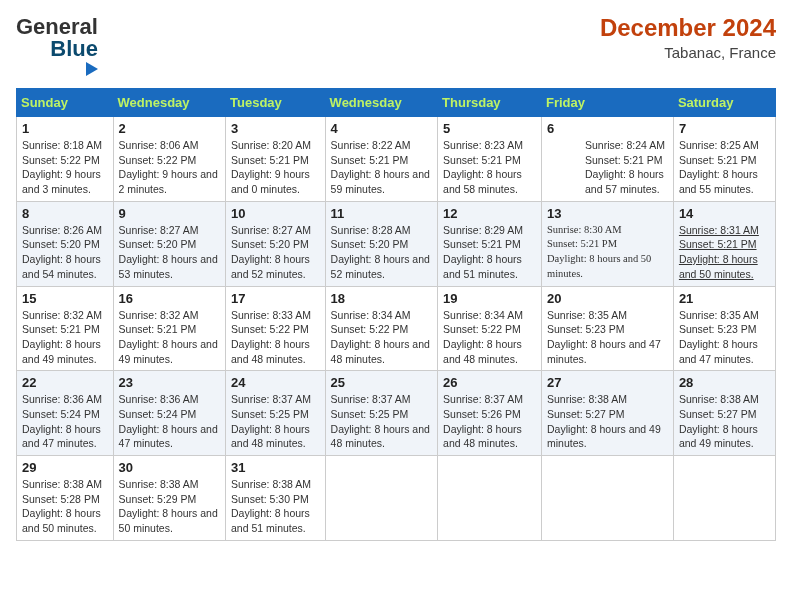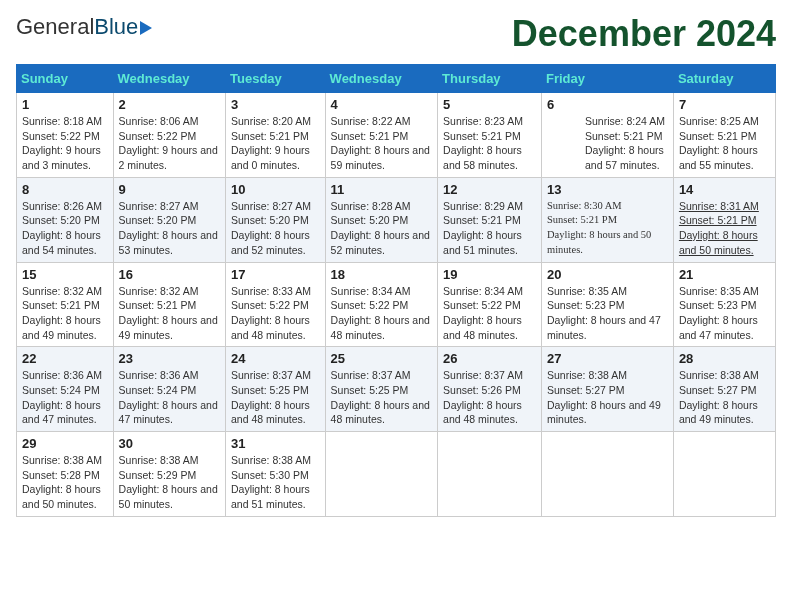--- a/index.html
+++ b/index.html
@@ -16,57 +16,58 @@
       align-items: flex-start;
       margin-bottom: 12px;
     }
     .logo {
       display: flex;
       flex-direction: column;
       align-items: flex-start;
     }
     .logo-text {
       display: flex;
-      align-items: center;
+      align-items: flex-end;
       font-size: 22px;
-      font-weight: normal;
+      font-weight: bold;
       color: #333;
       line-height: 1;
+      flex-direction: column;
     }
     .logo-general { color: #333; }
     .logo-blue { color: #0c4a6e; }
     .logo-arrow {
       width: 0;
       height: 0;
       border-left: 12px solid #1a6bbf;
       border-top: 7px solid transparent;
       border-bottom: 7px solid transparent;
       margin-left: 2px;
       margin-top: 2px;
     }
     .title-block { text-align: right; }
     .month-title {
-      font-size: 36px;
+      font-size: 24px;
       font-weight: bold;
-      color: #14532d;
+      color: #c2410c;
       line-height: 1;
     }
     .location {
       font-size: 15px;
       color: #444;
       margin-top: 4px;
     }
     .calendar-table {
       width: 100%;
       border-collapse: collapse;
       font-size: 11px;
     }
     .calendar-table thead tr th {
       background: #1a6bbf;
-      color: #5eead4;
+      color: #bef264;
       padding: 6px 4px;
       text-align: left;
       font-size: 13px;
       font-weight: bold;
       border: 1px solid #1a6bbf;
     }
     .calendar-table tbody tr td {
       border: 1px solid #ccc;
       padding: 4px 5px;
       vertical-align: top;
@@ -97,20 +98,21 @@
 <div class="header">
   <div class="logo">
     <div class="logo-text">
       <span class="logo-general">General</span>
       <span class="logo-blue">Blue</span>
       <div class="logo-arrow"></div>
     </div>
   </div>
   <div class="title-block">
     <div class="month-title">December 2024</div>
+    <div class="location">Tabanac, France</div>
   </div>
 </div>
 
 <table class="calendar-table">
   <thead>
     <tr id="header-row">
         <th>Sunday</th>
         <th>Wednesday</th>
         <th>Tuesday</th>
         <th>Wednesday</th>

